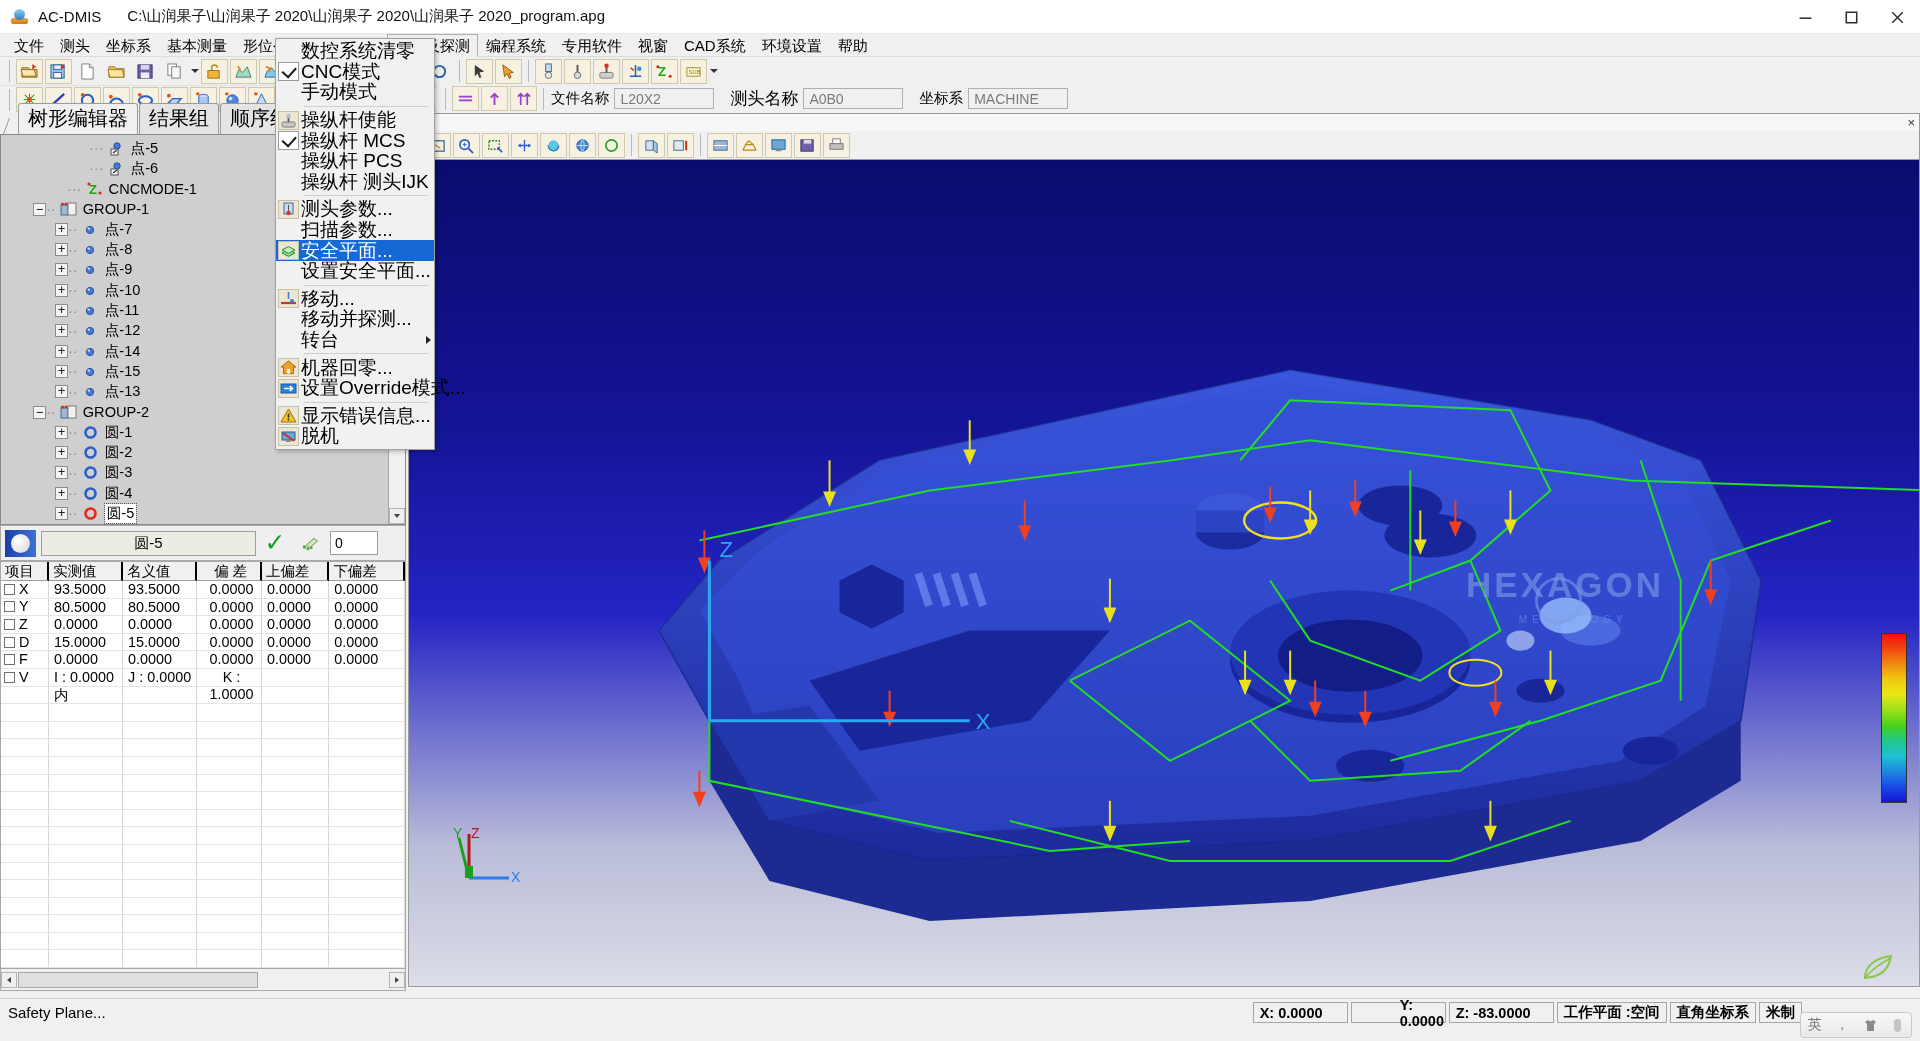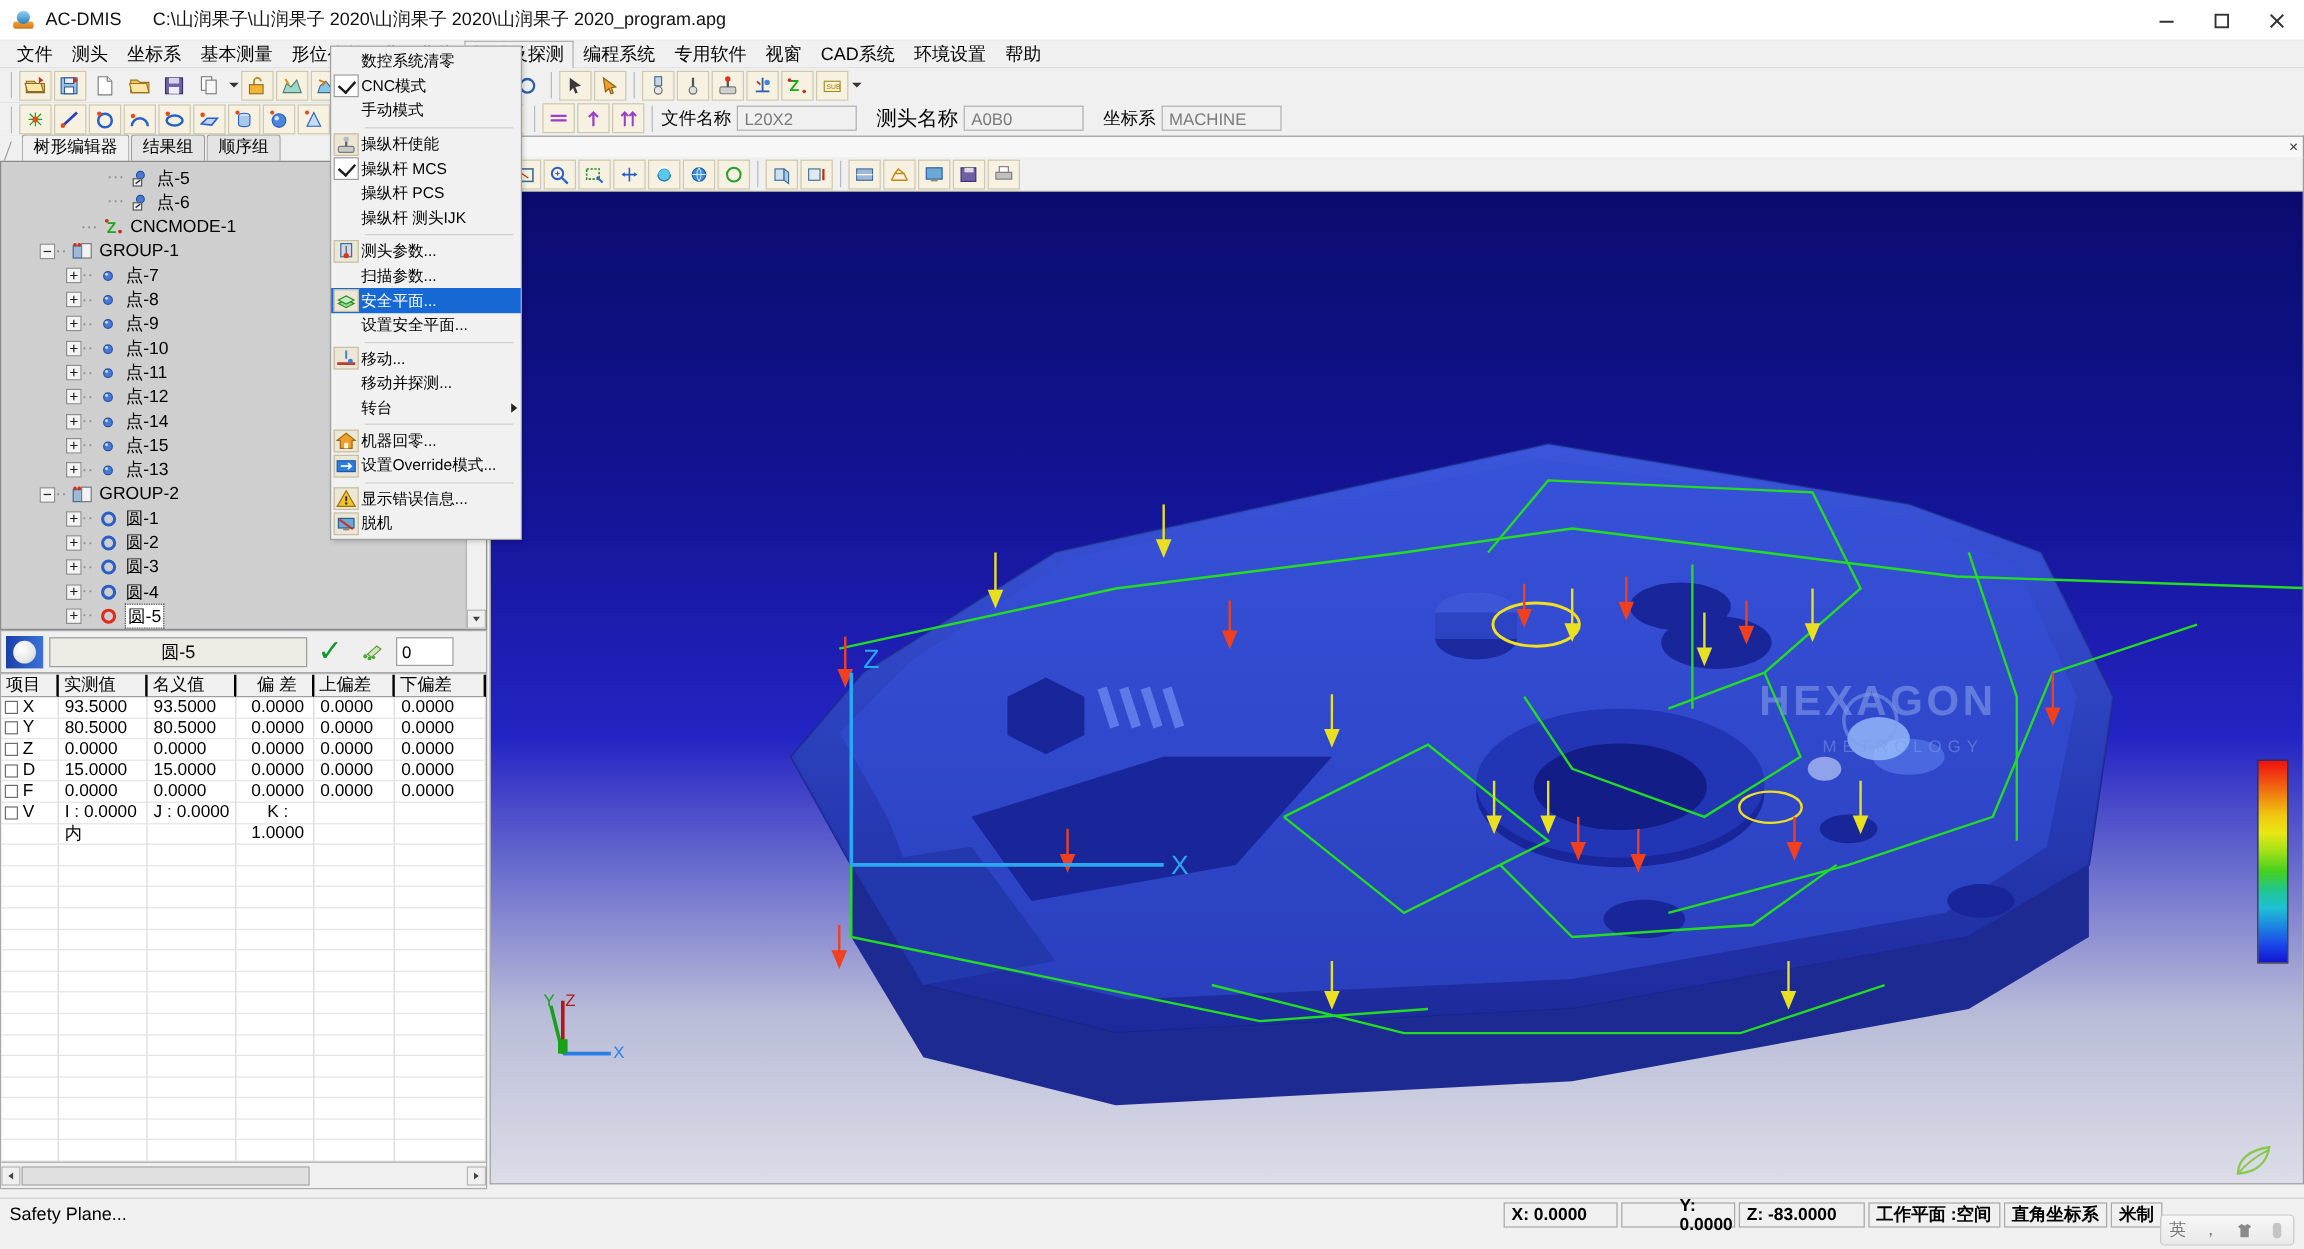--- a/index.html
+++ b/index.html
@@ -43,41 +43,41 @@
   .tbtn.framed { background:#f6f1e0; border:1px solid #cfc8ac; }
   .ico { width:19px; height:17px; display:block; }
   .caret { width:11px; height:22px; display:flex; align-items:center; justify-content:center; }
   .caret::after{content:"";border-left:4px solid transparent;border-right:4px solid transparent;
                 border-top:4px solid #333;}
 
   
   .dropdown { position:absolute; left:275px; top:38px; width:160px; background:#f1f1f1;
               border:1px solid #a0a0a0; z-index:90; padding:2px 0;
               box-shadow:2px 2px 4px rgba(0,0,0,.22); }
-  .dd-item { height:20.6px; display:flex; align-items:center; font-size:13px; color:#000;
+  .dd-item { height:20.6px; display:flex; align-items:center; font-size:19px; color:#000;
              padding-right:3px; position:relative; }
   .dd-item .gut { width:25px; min-width:25px; height:20px; display:flex;
                   align-items:center; justify-content:center; }
   .dd-item .lbl { white-space:nowrap; }
   .dd-item.sel { background:#1669d4; color:#fff; }
   .dd-item.sel .gut { background:transparent; }
   .dd-sep { height:1px; background:#cfcfcf; margin:3px 6px 3px 28px; }
   .chkbox { width:21px;height:19px;border:1px solid #9a9a9a;background:#fff;
             display:flex;align-items:center;justify-content:center;}
   .chkbox::after{content:"";width:7px;height:11px;border:solid #1a1a1a;border-width:0 2px 2px 0;
                  transform:rotate(42deg) translate(0px,-1px);}
   .iconbox { width:21px;height:19px;background:#ece7d5;border:1px solid #c6bfa4;
              display:flex;align-items:center;justify-content:center;}
   .dd-item .arrowR{ margin-left:auto; width:0;height:0;border-top:4px solid transparent;
             border-bottom:4px solid transparent;border-left:5px solid #222;}
 
   
   .leftpanel { position:absolute; left:0; top:113px; width:406px; bottom:28px; background:#f0f0f0; }
   .tabs-row { display:flex; align-items:flex-end; height:21px; padding-left:6px; background:#f0f0f0;}
-  .tabitem { font-size:14px; background:#e4e4e4; border:1px solid #9a9a9a; border-bottom:none;
+  .tabitem { font-size:20px; background:#e4e4e4; border:1px solid #9a9a9a; border-bottom:none;
              padding:1px 9px 2px; margin-right:1px; border-radius:3px 3px 0 0; }
   .tabitem.active { background:#f0f0f0; border-bottom:1px solid #f0f0f0; position:relative; top:1px;}
   .tabs-row .slash { width:12px; height:16px; border-left:1px solid #9a9a9a; transform:skewX(-20deg);}
 
   .treebox { position:absolute; left:0; top:21px; right:0; height:391px; background:#cfcfcf;
              border:1px solid #8a8a8a; overflow:hidden; }
   .tree { padding:3px 0 0 0; }
   .trow { height:20.3px; display:flex; align-items:center; font-size:14.6px; white-space:nowrap; position:relative;}
   .tpm { width:13px;height:13px;border:1px solid #8c8c8c;background:#f4f4f4;display:inline-flex;
          align-items:center;justify-content:center;font-size:12px;line-height:11px;color:#222;
@@ -1343,21 +1343,21 @@
         <text x="566" y="568" fill="#2aa8f0" font-size="22" font-family="sans-serif">X</text>
 
         <g opacity=".55">
           <path d="M1168 478 a22 22 0 1 0 .1 0 z" fill="none" stroke="#7f9fe8" stroke-width="3" transform="translate(-20,-60)"></path>
         </g>
       </svg>
 
       <div style="position:absolute; left:70%; top:49%; color:#7f9ae8; opacity:.62;
                   font-size:35px; font-weight:bold; letter-spacing:3px; font-family:'Liberation Sans',sans-serif;">HEXAGON</div>
       <div style="position:absolute; left:73.5%; top:55%; color:#7f9ae8; opacity:.52;
-                  font-size:14px; letter-spacing:5px; font-family:'Liberation Sans',sans-serif;">METROLOGY</div>
+                  font-size:10px; letter-spacing:5px; font-family:'Liberation Sans',sans-serif;">METROLOGY</div>
 
       <svg style="position:absolute; left:42px; bottom:96px; width:70px; height:66px;" viewBox="0 0 70 66">
         <path d="M18 10 L18 54" stroke="#b01818" stroke-width="3"></path>
         <path d="M18 54 L58 54" stroke="#2a7ee8" stroke-width="3"></path>
         <path d="M18 54 L8 14" stroke="#18a018" stroke-width="3"></path>
         <text x="20" y="14" fill="#b01818" font-size="14" font-family="sans-serif">Z</text>
         <text x="2" y="14" fill="#18a018" font-size="14" font-family="sans-serif">Y</text>
         <text x="60" y="58" fill="#2a7ee8" font-size="14" font-family="sans-serif">X</text>
         <rect x="14" y="42" width="8" height="12" fill="#18a018"></rect>
       </svg>

